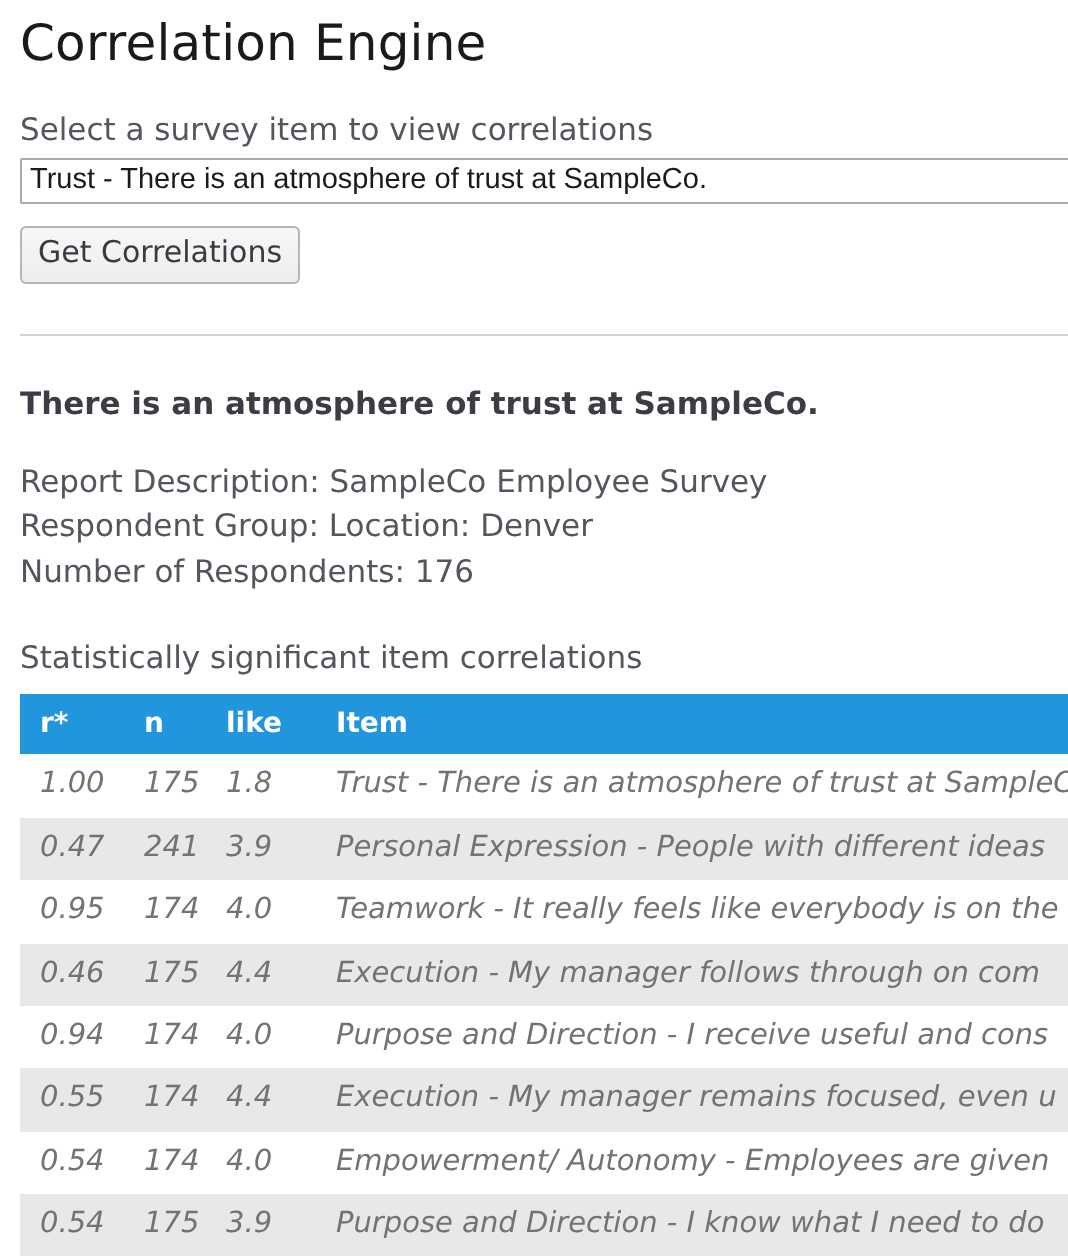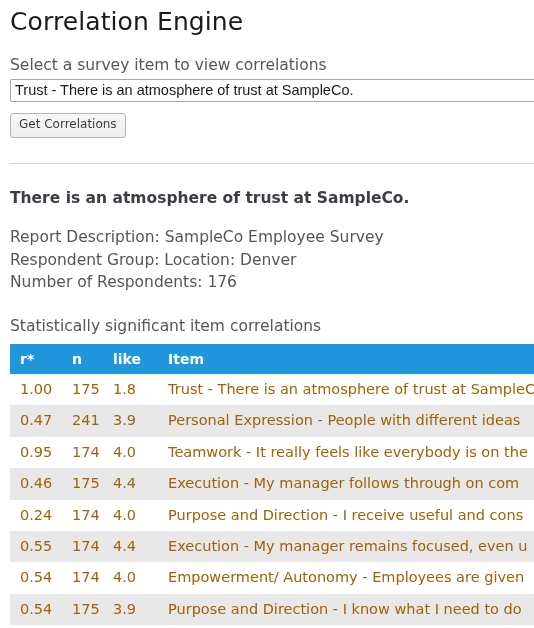--- a/index.html
+++ b/index.html
@@ -50,21 +50,21 @@
     -webkit-appearance: none;
     appearance: none;
     outline: none;
   }
   .btn-row {
     margin-top: 11px;
   }
   .btn {
     display: inline-block;
     font-family: "DejaVu Sans", "Liberation Sans", sans-serif;
-    font-size: 12px;
+    font-size: 15px;
     color: #3a3a42;
     background: linear-gradient(#f7f7f7, #eeeeee);
     border: 1px solid #b5b5b5;
     border-radius: 3px;
     padding: 4px 8px 5px 8px;
     cursor: pointer;
     line-height: 1.15;
   }
   .divider {
     border: 0;
@@ -103,24 +103,25 @@
     color: #ffffff;
     font-weight: bold;
     text-align: left;
     padding: 7px 0 7px 0;
     font-size: 14px;
     line-height: 1.15;
     white-space: nowrap;
   }
   table.corr tbody td {
     padding: 7px 0 7px 0;
-    color: #a16207;
+    color: #737373;
     line-height: 1.2;
     white-space: nowrap;
     overflow: hidden;
+    font-style: italic;
   }
   table.corr tbody tr:nth-child(even) {
     background: #e8e8e8;
   }
   .c-r    { width: 52px; padding-left: 10px !important; }
   .c-n    { width: 41px; }
   .c-mean { width: 55px; }
   .c-item { width: auto; }
   th.c-r { padding-left: 10px !important; }
 </style>
@@ -181,21 +182,21 @@
           <td class="c-mean">4.0</td>
           <td class="c-item">Teamwork - It really feels like everybody is on the</td>
         </tr>
         <tr>
           <td class="c-r">0.46</td>
           <td class="c-n">175</td>
           <td class="c-mean">4.4</td>
           <td class="c-item">Execution - My manager follows through on com</td>
         </tr>
         <tr>
-          <td class="c-r">0.24</td>
+          <td class="c-r">0.94</td>
           <td class="c-n">174</td>
           <td class="c-mean">4.0</td>
           <td class="c-item">Purpose and Direction - I receive useful and cons</td>
         </tr>
         <tr>
           <td class="c-r">0.55</td>
           <td class="c-n">174</td>
           <td class="c-mean">4.4</td>
           <td class="c-item">Execution - My manager remains focused, even u</td>
         </tr>

